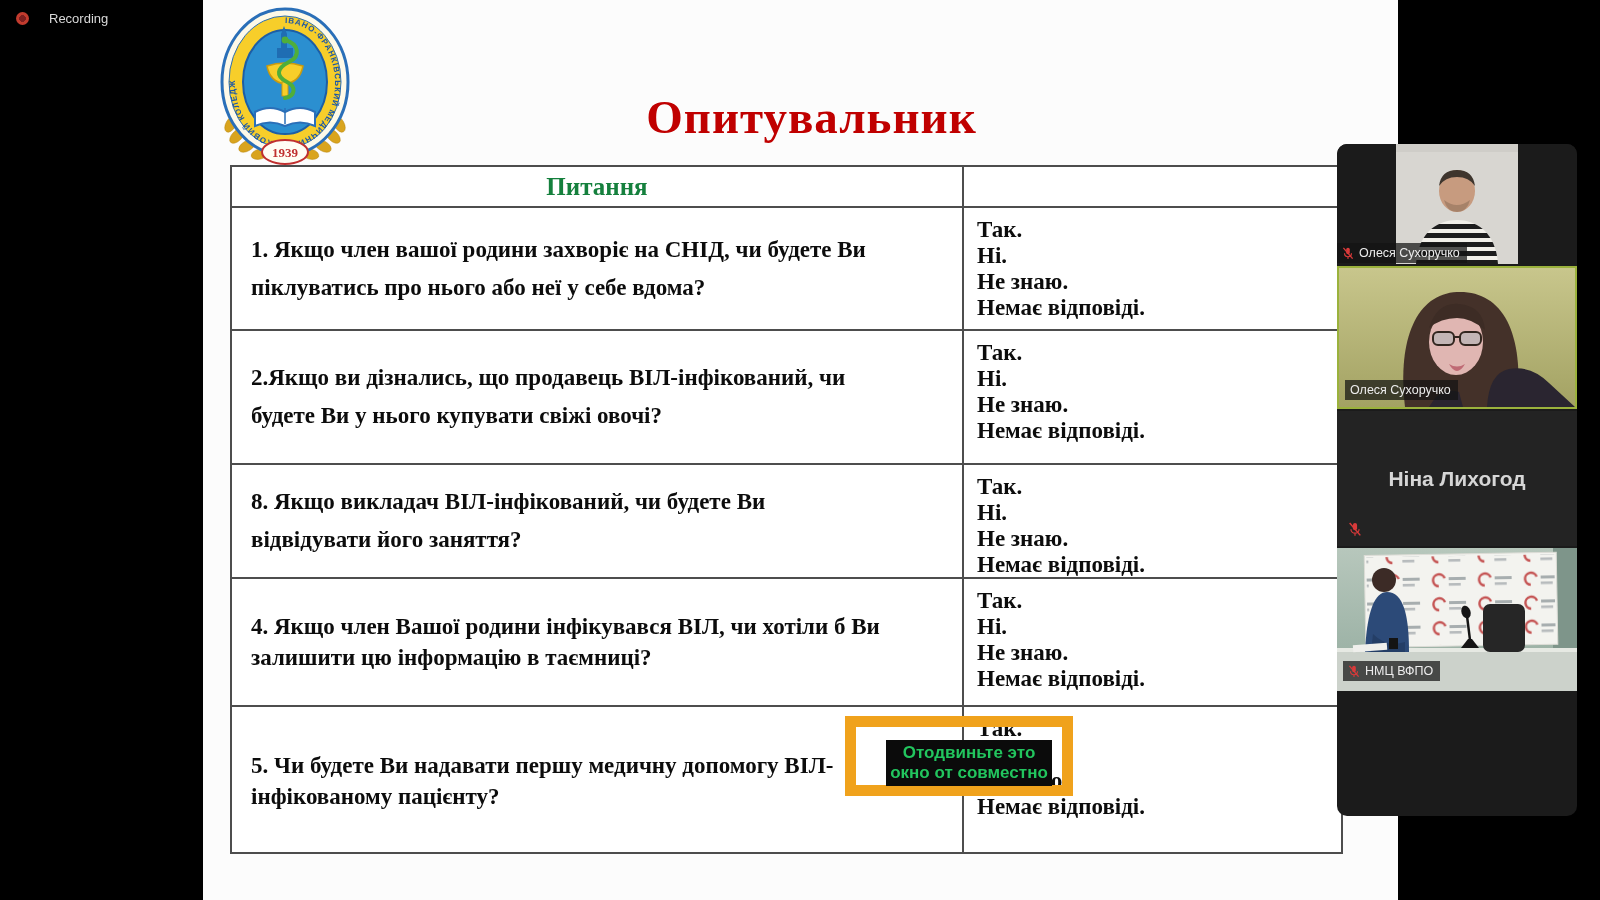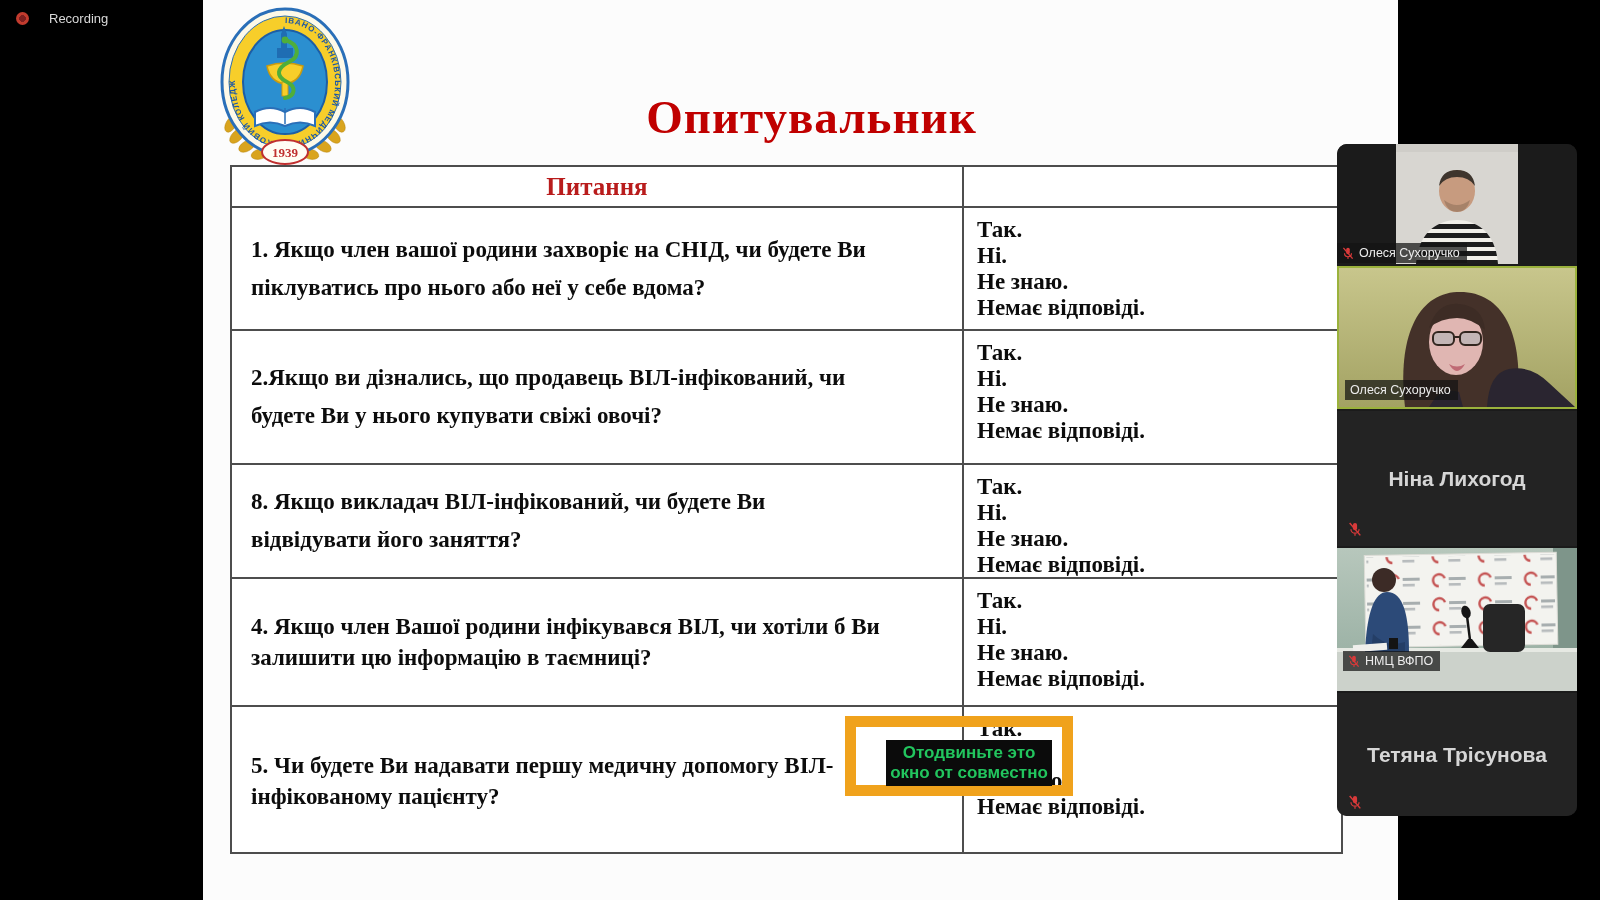--- a/index.html
+++ b/index.html
@@ -24,21 +24,21 @@
   .qtable { position:absolute; left:27px; top:165px; width:1113px; height:689px;
             border:2px solid #4d4d4d; background:#fff;
             font-family:"Liberation Serif", serif; font-weight:bold; color:#0c0c0c; }
   .trow { display:flex; border-bottom:2px solid #4d4d4d; }
   .trow:last-child { border-bottom:none; }
   .c-q { width:732px; border-right:2px solid #4d4d4d; display:flex; align-items:center;
          padding:0 10px 0 19px; }
   .c-a { flex:1; padding:9px 0 8px 13px; }
   .thead { height:41px; }
   .thead .c-q, .thead .c-a { align-items:center; display:flex; justify-content:center;
-         color:#b91c1c; font-size:25px; padding:0; }
+         color:#15803d; font-size:25px; padding:0; }
   .r1 { height:123px; } .r2 { height:134px; } .r3 { height:114px; }
   .r4 { height:128px; } .r5 { height:147px; }
   .qtext { font-size:23px; white-space:pre-line; }
   .q-loose .qtext { line-height:38px; }
   .q-tight .qtext { line-height:31px; }
   .atext { font-size:23px; line-height:26px; white-space:pre-line; }
 
   
   .note-frame { position:absolute; left:642px; top:716px; width:228px; height:80px;
                 border:11px solid #F0A21C; z-index:4; }
@@ -58,21 +58,21 @@
   .t3, .t5 { background:#232323; display:flex; align-items:center; justify-content:center; }
   .t2 { border:2px solid #9bb23c; }
   .center-name { color:#d6d6d6; font-size:21px; font-weight:600; }
   .vid-center { position:absolute; left:59px; top:0; width:122px; height:120px; }
   .vid-fill { position:absolute; inset:0; }
   .tag { position:absolute; display:flex; align-items:center; gap:5px;
          background:rgba(20,20,20,0.72); color:#ececec; font-size:12.5px;
          padding:3px 7px 3px 5px; }
   .tag-t1 { left:0px; bottom:1px; }
   .tag-t2 { left:6px; bottom:7px; }
-  .tag-t4 { left:6px; bottom:20px; }
+  .tag-t4 { left:6px; bottom:10px; }
   .mic-solo { position:absolute; left:11px; bottom:9px; }
   .t5 .mic-solo { bottom:6px; }
 </style>
 </head>
 <body>
 
 <div class="stage">
 
   <div class="rec">
     <span class="rec-dot"></span>
@@ -301,24 +301,15 @@
         <svg width="12" height="13" viewBox="0 0 12 13">
           <rect x="4.2" y="0.8" width="3.6" height="6.4" rx="1.8" fill="#d93a3a"></rect>
           <path d="M2.5 6.2 a3.5 3.5 0 0 0 7 0" fill="none" stroke="#d93a3a" stroke-width="1.1"></path>
           <line x1="6" y1="9.9" x2="6" y2="12" stroke="#d93a3a" stroke-width="1.1"></line>
           <line x1="1.4" y1="0.8" x2="10.6" y2="11.6" stroke="#d93a3a" stroke-width="1.3"></line>
         </svg>
         <span>НМЦ ВФПО</span>
       </div>
     </div>
 
-    <div class="tile t5">
-      <span class="center-name">Тетяна Трісунова</span>
-      <svg class="mic-solo" width="14" height="15" viewBox="0 0 12 13">
-        <rect x="4.2" y="0.8" width="3.6" height="6.4" rx="1.8" fill="#d93a3a"></rect>
-        <path d="M2.5 6.2 a3.5 3.5 0 0 0 7 0" fill="none" stroke="#d93a3a" stroke-width="1.1"></path>
-        <line x1="6" y1="9.9" x2="6" y2="12" stroke="#d93a3a" stroke-width="1.1"></line>
-        <line x1="1.4" y1="0.8" x2="10.6" y2="11.6" stroke="#d93a3a" stroke-width="1.3"></line>
-      </svg>
-    </div>
 
   </div>
 </div>
 
 </body></html>

